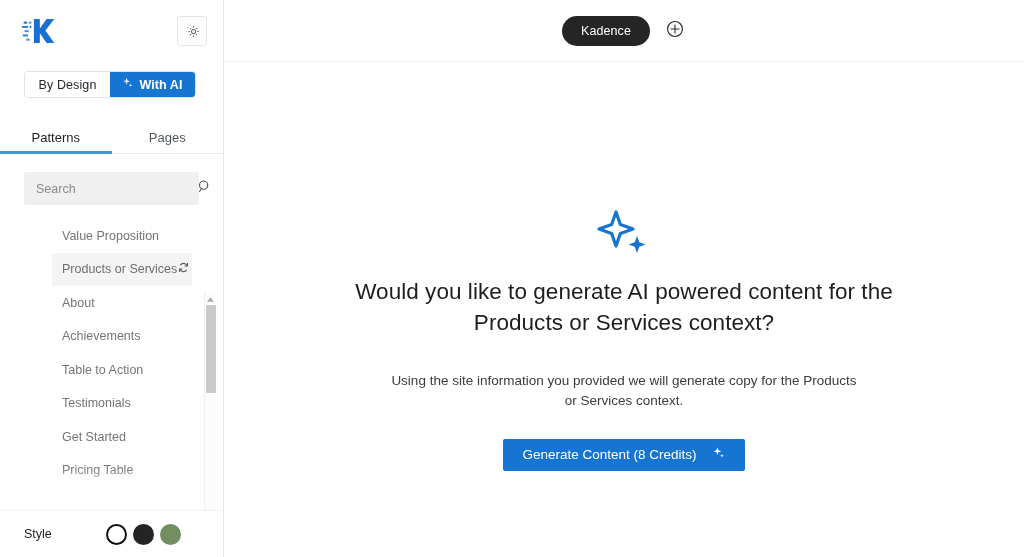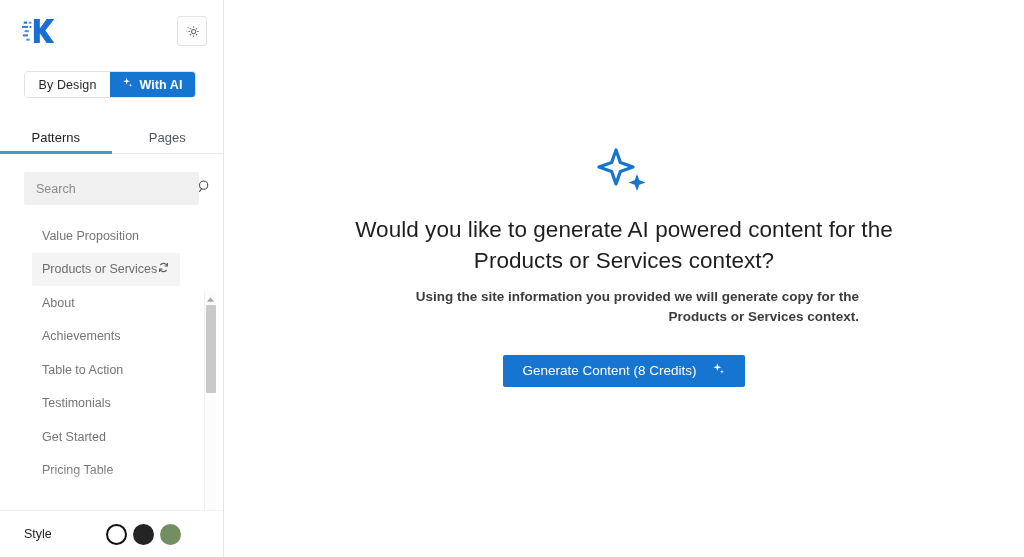--- a/index.html
+++ b/index.html
@@ -140,23 +140,23 @@
 
   
   .list-region {
     position: relative;
     margin-top: 14px;
     flex: 1;
     overflow: hidden;
   }
   .pattern-list {
     position: absolute;
-    top: 0; left: 0;
+    top: 0; left: 12px;
     width: 204px;
-    padding-left: 8px;
+    padding-left: 16px;
   }
   .pattern-item {
     height: 33.5px;
     margin: 0 24px 0 24px;
     padding: 0 10px 0 10px;
     display: flex;
     align-items: center;
     justify-content: space-between;
     font-size: 12.5px;
     color: #757575;
@@ -291,27 +291,26 @@
   .prompt-title {
     font-size: 22.5px;
     color: #1e1e1e;
     text-align: center;
     line-height: 1.36;
     max-width: 560px;
     font-weight: normal;
     letter-spacing: 0.05px;
   }
   .prompt-sub {
-    margin-top: 11px;
+    margin-top: 33px;
     font-size: 13.5px;
     color: #3c3c3c;
-    text-align: right;
+    text-align: center;
     line-height: 1.5;
     max-width: 470px;
-    font-weight: bold;
   }
   .generate-btn {
     margin-top: 27px;
     background: #1675d1;
     color: #ffffff;
     border: none;
     border-radius: 2px;
     height: 32px;
     padding: 0 19px;
     font-family: "Liberation Sans", sans-serif;
@@ -455,20 +454,34 @@
       <div class="swatches">
         <div class="swatch" style="background:#ffffff;border:2px solid #111111;"></div>
         <div class="swatch" style="background:#242424;"></div>
         <div class="swatch" style="background:#738f62;"></div>
       </div>
     </div>
   </aside>
 
   <section class="main">
 
+    <div class="main-topbar">
+      <button class="site-pill">
+        <span>Kadence</span>
+      </button>
+      <button class="add-site-btn">
+        <span>
+          <svg width="20" height="20" viewBox="0 0 22 22" fill="none" stroke="#2b2b2b" stroke-width="1.25">
+            <circle cx="11" cy="11" r="8.2"></circle>
+            <line x1="11" y1="6.6" x2="11" y2="15.4" stroke-linecap="round"></line>
+            <line x1="6.6" y1="11" x2="15.4" y2="11" stroke-linecap="round"></line>
+          </svg>
+        </span>
+      </button>
+    </div>
 
     <div class="main-body">
 
       <span class="ai-icon">
         <svg width="58" height="48" viewBox="0 0 58 48" fill="none">
           <path d="M21 2 L25.4 14.6 L38 19 L25.4 23.4 L21 36 L16.6 23.4 L4 19 L16.6 14.6 Z" stroke="#1675d1" stroke-width="3.2" stroke-linejoin="round" fill="none"></path>
           <path d="M42 26 L44.3 32.2 L50.5 34.5 L44.3 36.8 L42 43 L39.7 36.8 L33.5 34.5 L39.7 32.2 Z" fill="#1675d1"></path>
         </svg>
       </span>
 

